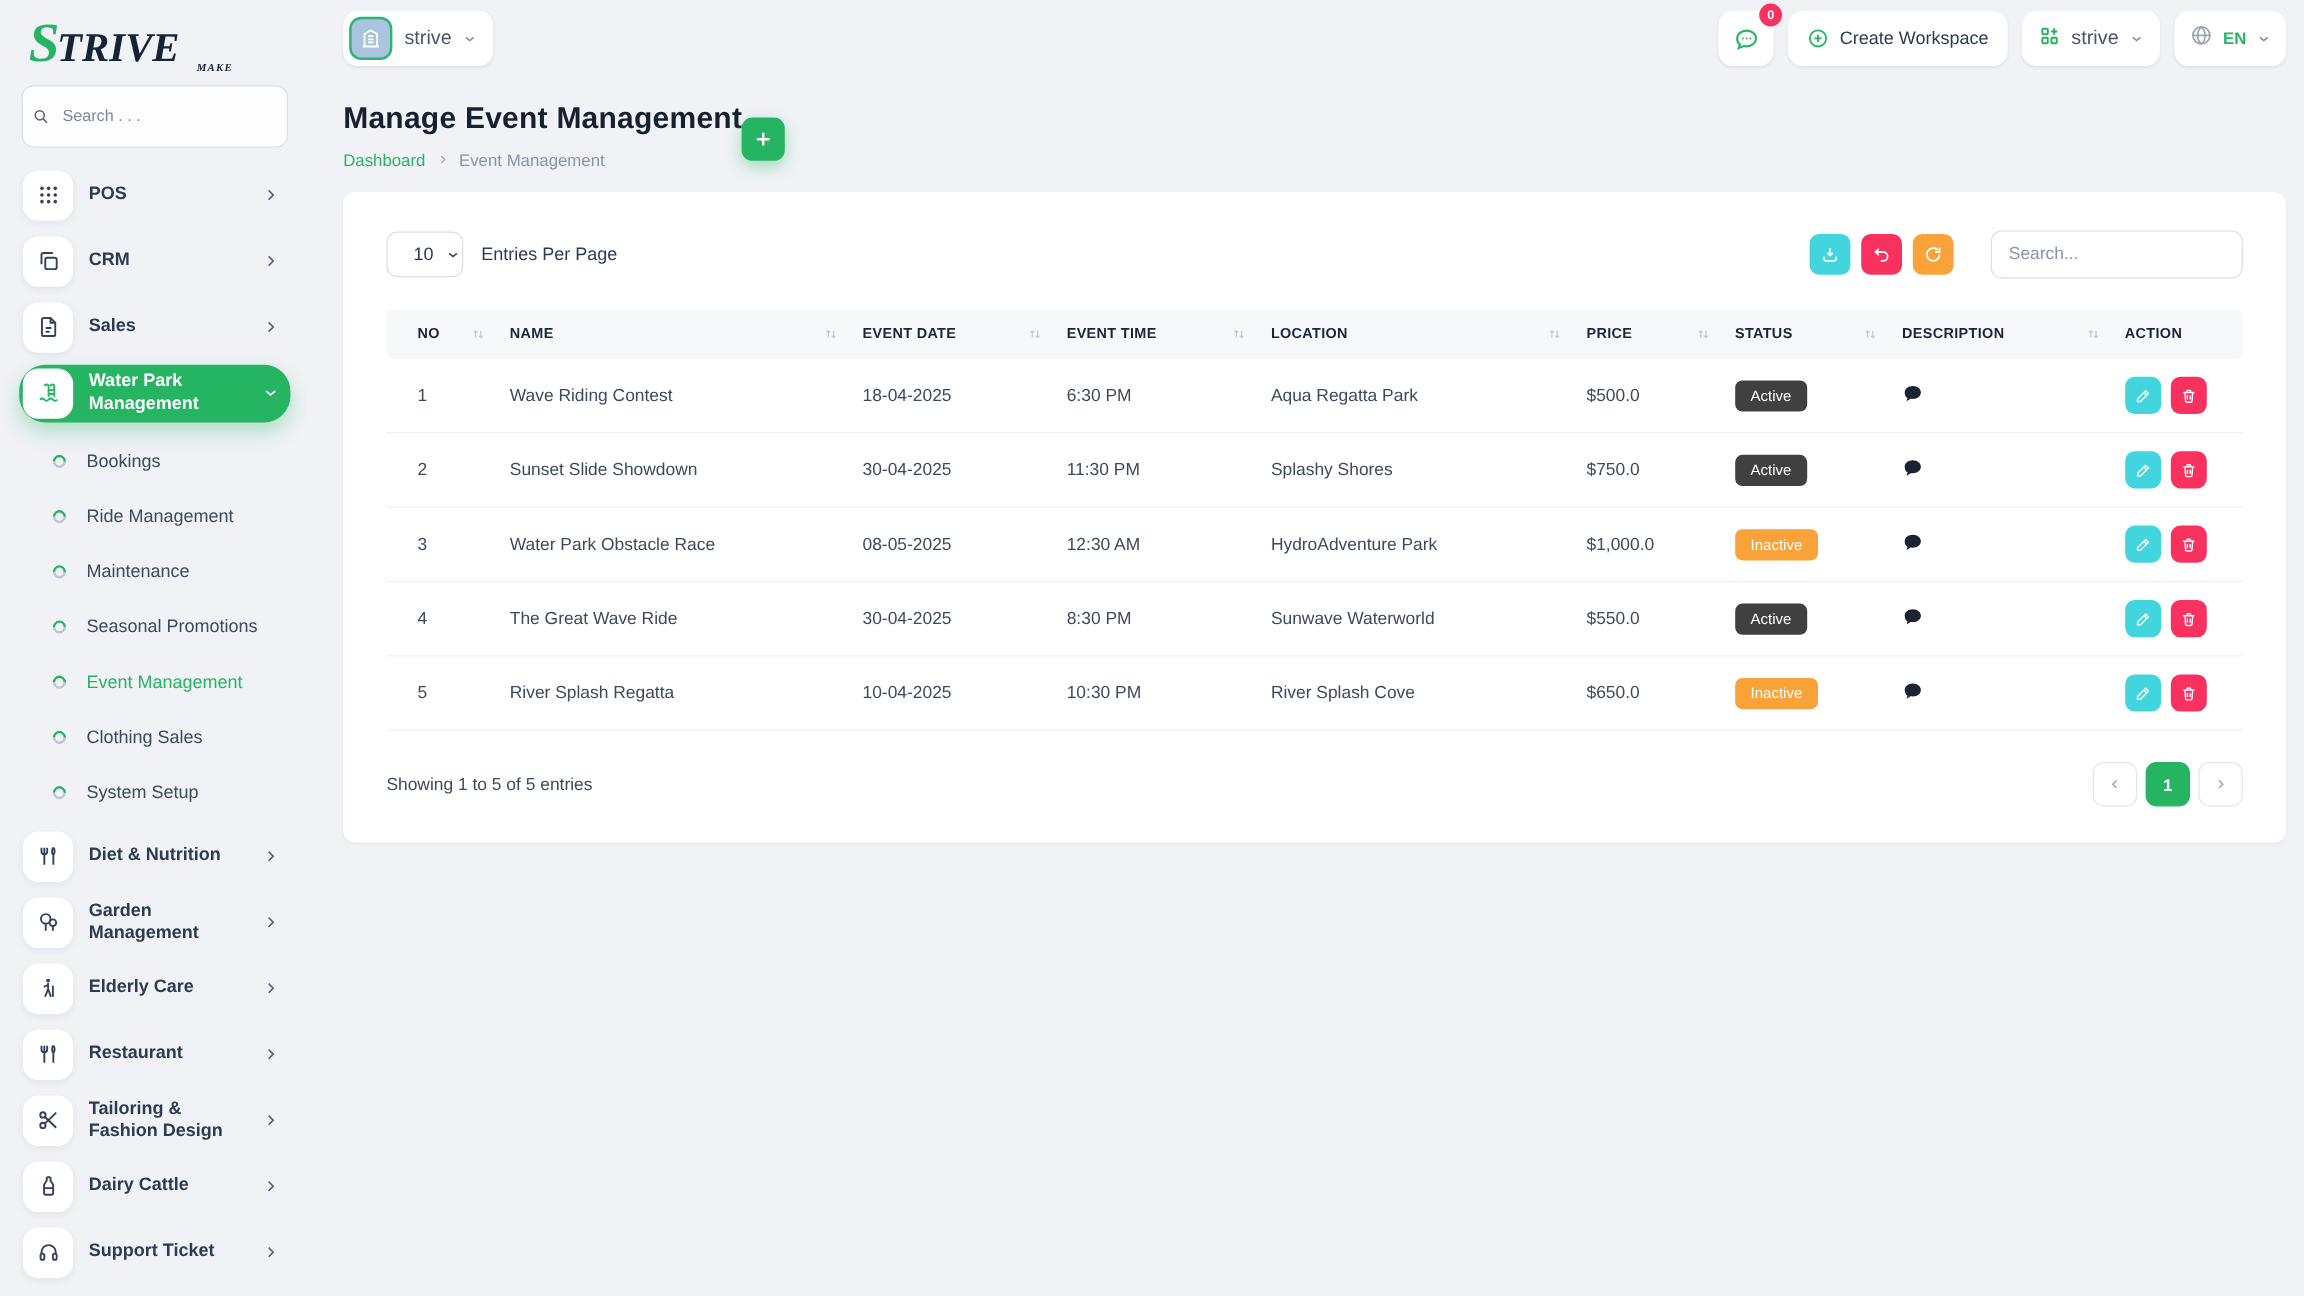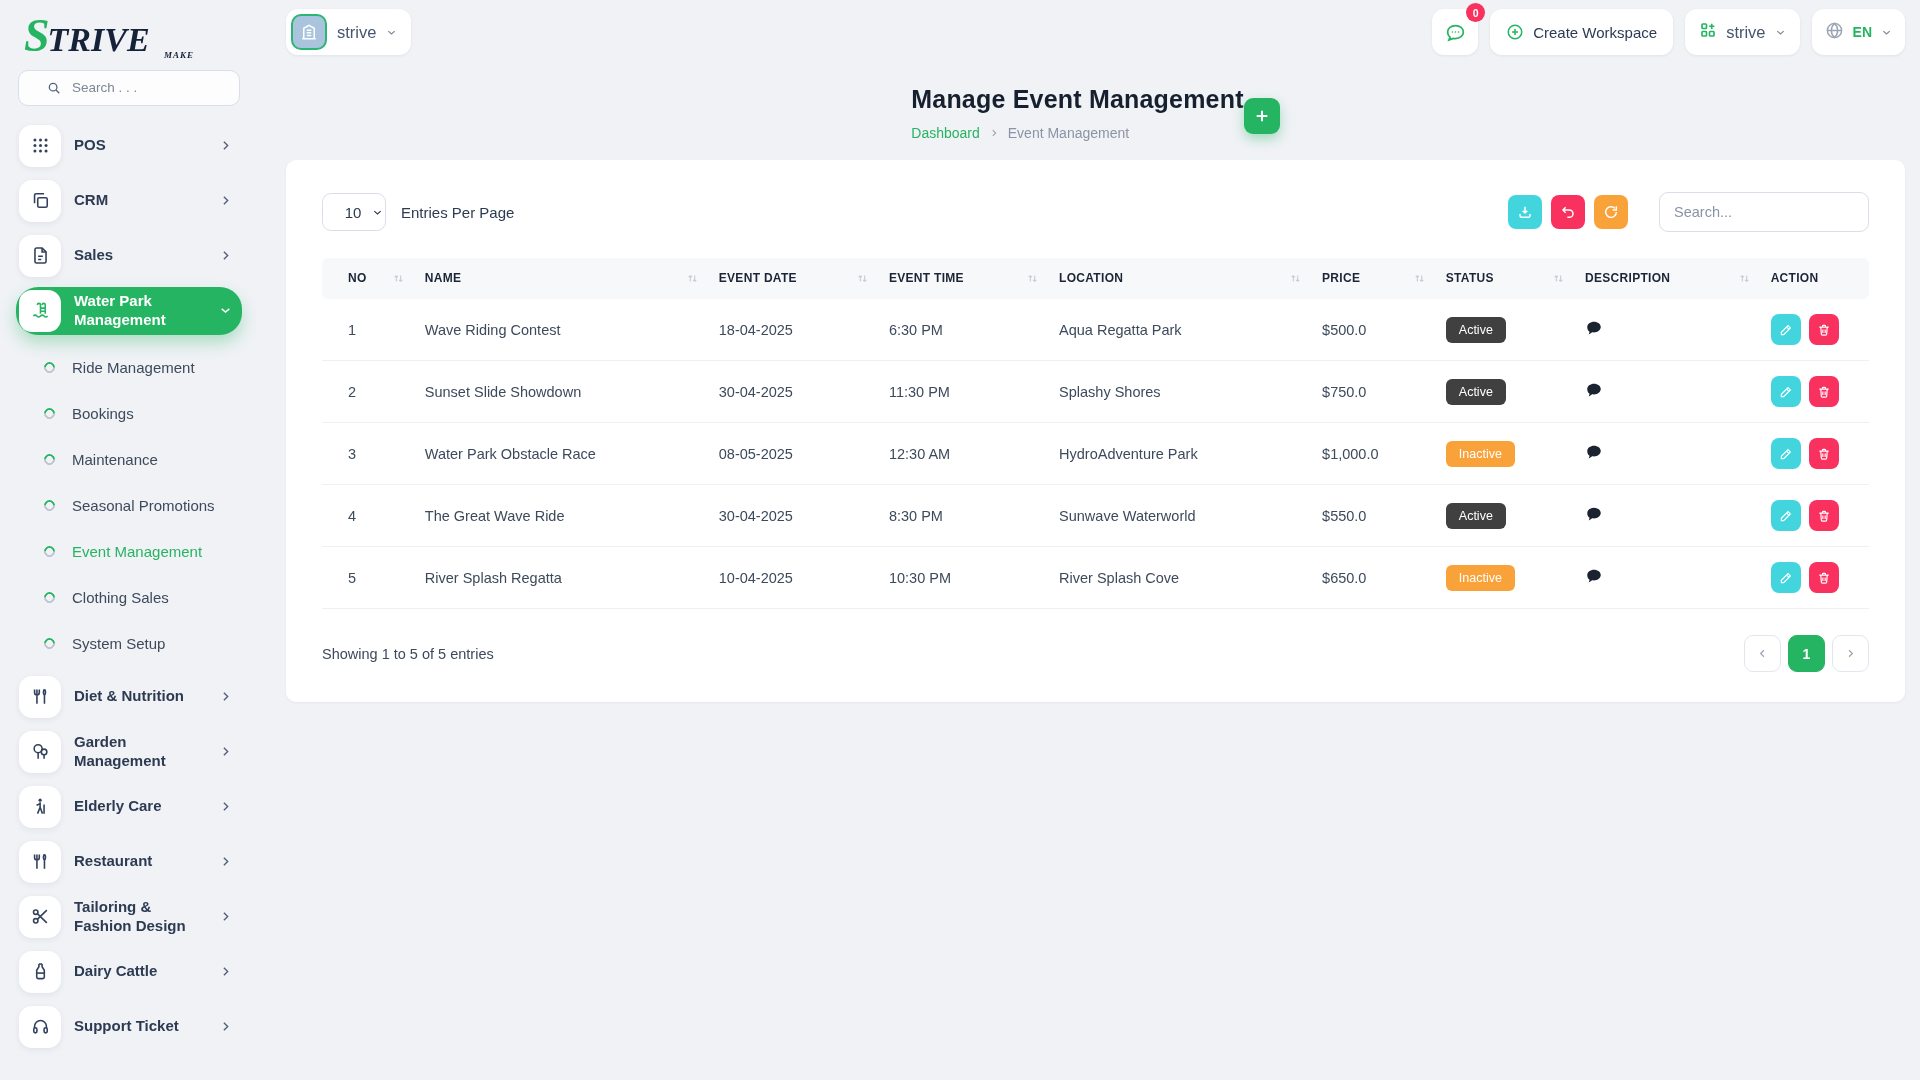--- a/index.html
+++ b/index.html
@@ -14,22 +14,22 @@
 
   
   .sidebar { flex:0 0 256px; width:256px; padding:12px 14px 0 16px; overflow:hidden; }
   .logo { position:relative; padding:4px 2px 12px 8px; display:flex; align-items:baseline; }
   .logo-initial { font-family:"Liberation Serif","DejaVu Serif",serif; font-style:italic; font-weight:700;
     font-size:46px; line-height:.85; color:#25b461; letter-spacing:-2px; }
   .logo-rest { font-family:"Liberation Serif","DejaVu Serif",serif; font-style:italic; font-weight:700;
     font-size:34px; line-height:.9; color:#152238; letter-spacing:0; }
   .logo-tagline { position:absolute; right:48px; bottom:8px; font-size:9px; font-weight:700;
     letter-spacing:1px; color:#152238; font-family:"Liberation Serif","DejaVu Serif",serif; font-style:italic;}
-  .side-search { display:flex; align-items:center; gap:9px; height:36px; background:#fdfdfe;
-    border:1px solid #d9dfe9; border-radius:10px; padding:0 28px; margin:2px 2px 16px 2px; }
+  .side-search { display:flex; align-items:center; gap:9px; height:52px; background:#fdfdfe;
+    border:1px solid #d9dfe9; border-radius:10px; padding:0 8px; margin:2px 2px 16px 2px; }
   .side-search svg { width:14px; height:14px; color:#55627a; flex:0 0 14px; }
   .side-search input { border:none; outline:none; background:transparent; font-size:13.5px; color:#2d3b52; width:100%;
     font-family:inherit; }
   .side-search input::placeholder { color:#7c8798; }
 
   .menu-item { display:flex; align-items:center; gap:13px; min-height:48px; padding:3px 10px 3px 3px;
     margin-bottom:7px; border-radius:14px; cursor:pointer; }
   .icon-tile { width:42px; height:42px; border-radius:13px; background:#fff;
     box-shadow:0 2px 6px rgba(30,41,59,.07); display:flex; align-items:center; justify-content:center;
     color:#33415c; flex:0 0 42px; }
@@ -70,21 +70,21 @@
     justify-content:center; padding:0 5px; }
   .create-btn { height:46px; padding:0 16px; gap:9px; font-size:15px; color:#2d3b52; }
   .create-btn svg { width:18px; height:18px; color:#25b461; }
   .org-pill { height:46px; padding:0 14px; gap:9px; }
   .org-pill .org-icon svg { width:18px; height:18px; color:#25b461; }
   .org-name { font-size:16.5px; color:#46566c; }
   .lang-pill { height:46px; padding:0 13px; gap:9px; }
   .lang-pill .globe svg { width:19px; height:19px; color:#9aa5b4; }
   .lang-label { font-size:14px; font-weight:700; color:#25b461; }
 
-  .page-head { display:flex; justify-content:center; align-items:flex-start; margin-top:30px; }
+  .page-head { display:flex; justify-content:flex-start; align-items:flex-start; margin-top:30px; }
   .page-title { font-size:25px; font-weight:700; color:#16202e; margin:0; letter-spacing:.2px; }
   .breadcrumb { margin-top:11px; display:flex; align-items:center; gap:9px; font-size:14px; }
   .crumb-home { color:#25b461; cursor:pointer; }
   .crumb-sep { color:#9aa3b2; display:flex; } .crumb-sep svg { width:10px; height:10px; }
   .crumb-current { color:#8a94a6; }
   .add-btn { width:36px; height:36px; border-radius:9px; background:#25b461; color:#fff;
     display:flex; align-items:center; justify-content:center; box-shadow:0 5px 12px rgba(37,180,97,.38);
     margin-top:13px; cursor:pointer; }
   .add-btn svg { width:16px; height:16px; }
 
@@ -221,26 +221,26 @@
     <span class="menu-label">Water Park Management</span>
     <span class="menu-chevron">
             <svg viewBox="0 0 24 24" fill="none" stroke="currentColor" stroke-width="2.6">
               <path d="M5 9l7 6 7-6"></path>
             </svg>
           </span>
   </div>
 <div class="submenu">
   <div class="submenu-item">
     <span class="sub-dot"></span>
-    <span class="submenu-label">Ride Management</span>
+    <span class="submenu-label">Bookings</span>
   </div>
 
   <div class="submenu-item">
     <span class="sub-dot"></span>
-    <span class="submenu-label">Bookings</span>
+    <span class="submenu-label">Ride Management</span>
   </div>
 
   <div class="submenu-item">
     <span class="sub-dot"></span>
     <span class="submenu-label">Maintenance</span>
   </div>
 
   <div class="submenu-item">
     <span class="sub-dot"></span>
     <span class="submenu-label">Seasonal Promotions</span>

